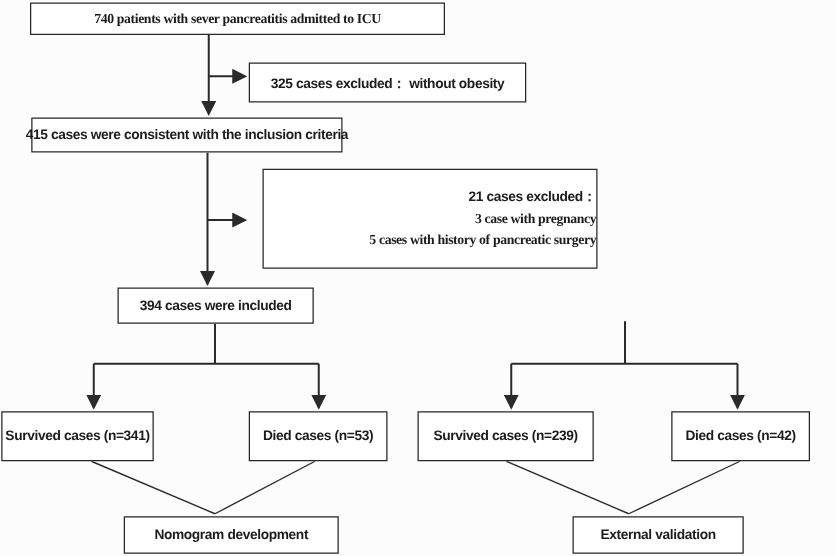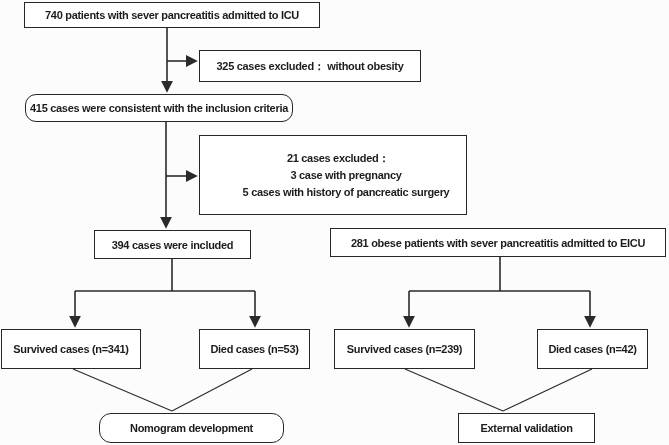--- a/index.html
+++ b/index.html
@@ -30,35 +30,35 @@
     display: flex;
     align-items: center;
     justify-content: center;
     font-size: 11px;
     font-weight: bold;
     letter-spacing: -0.3px;
     color: #1c1c1c;
     white-space: nowrap;
     text-align: center;
   }
-  .b1  { left: 24px;  top: 2px;   width: 296px; height: 26px; }
+  .b1  { left: 24px;  top: 2px;   width: 332px; height: 26px; font-family: Liberation Serif, serif; }
   .b2  { left: 199px; top: 50px;  width: 222px; height: 32px; }
-  .b3  { left: 25px;  top: 94px;  width: 268px; height: 28px; border-radius: 11px; }
-  .b4  { left: 199px; top: 135px; width: 268px; height: 80px;
-         flex-direction: column; align-items: center;
+  .b3  { left: 25px;  top: 94px;  width: 249px; height: 28px; }
+  .b4  { left: 210px; top: 135px; width: 268px; height: 80px;
+         flex-direction: column; align-items: flex-end;
          justify-content: center; padding-left: 10px;
          text-align: left; line-height: 17px; }
-  .b4 .indent { padding-left: 16px; }
+  .b4 .indent { padding-left: 16px; font-family: Liberation Serif, serif; }
   .b5  { left: 94px;  top: 230px; width: 157px; height: 29px; }
   .b6  { left: 330px; top: 228px; width: 336px; height: 29px; }
-  .b7  { left: 1px;   top: 329px; width: 140px; height: 40px; }
+  .b7  { left: 1px;   top: 329px; width: 122px; height: 40px; }
   .b8  { left: 199px; top: 329px; width: 111px; height: 40px; }
   .b9  { left: 334px; top: 329px; width: 141px; height: 40px; }
   .b10 { left: 537px; top: 329px; width: 111px; height: 40px; }
-  .b11 { left: 99px;  top: 413px; width: 185px; height: 30px; border-radius: 12px; }
+  .b11 { left: 99px;  top: 413px; width: 172px; height: 30px; }
   .b12 { left: 442px; top: 413px; width: 137px; height: 30px; margin-left: 16px; }
 </style>
 </head>
 <body>
 
 <div id="canvas">
 
   <svg id="connectors" viewBox="0 0 669 445" xmlns="http://www.w3.org/2000/svg">
     <defs>
       <marker id="arrow" viewBox="0 0 10 10" refX="8.5" refY="5" markerWidth="7.5" markerHeight="7.5" orient="auto-start-reverse">
@@ -98,21 +98,20 @@
   <div class="box b3">415 cases were consistent with the inclusion criteria</div>
 
   <div class="box b4">
     <div>21 cases excluded：</div>
     <div class="indent">3 case with pregnancy</div>
     <div class="indent">5 cases with history of pancreatic surgery</div>
   </div>
 
   <div class="box b5">394 cases were included</div>
 
-  <div class="box b6">281 obese patients with sever pancreatitis admitted to EICU</div>
 
   <div class="box b7">Survived cases (n=341)</div>
 
   <div class="box b8">Died cases (n=53)</div>
 
   <div class="box b9">Survived cases (n=239)</div>
 
   <div class="box b10">Died cases (n=42)</div>
 
   <div class="box b11">Nomogram development</div>

